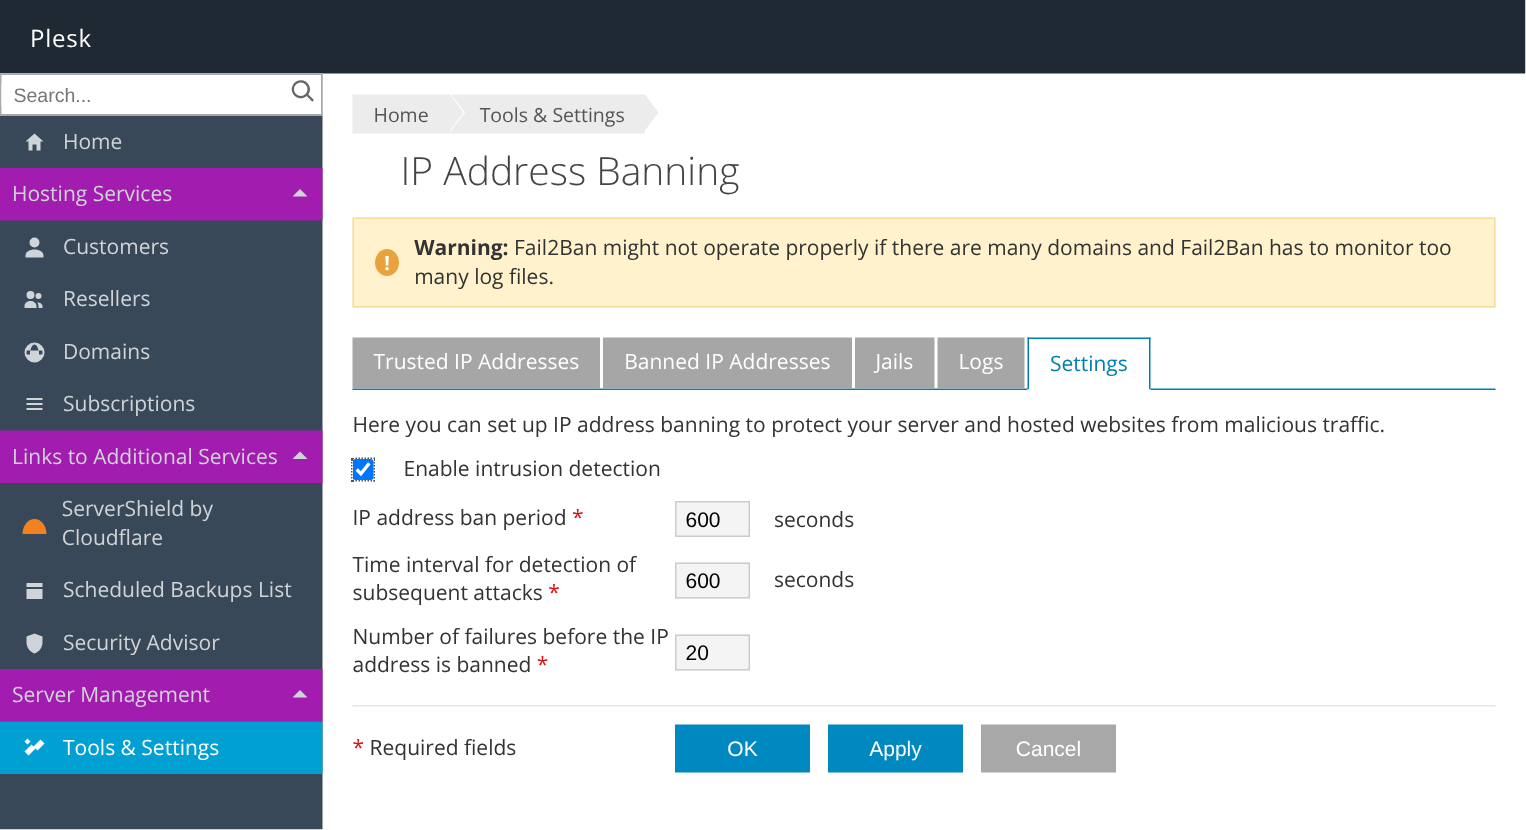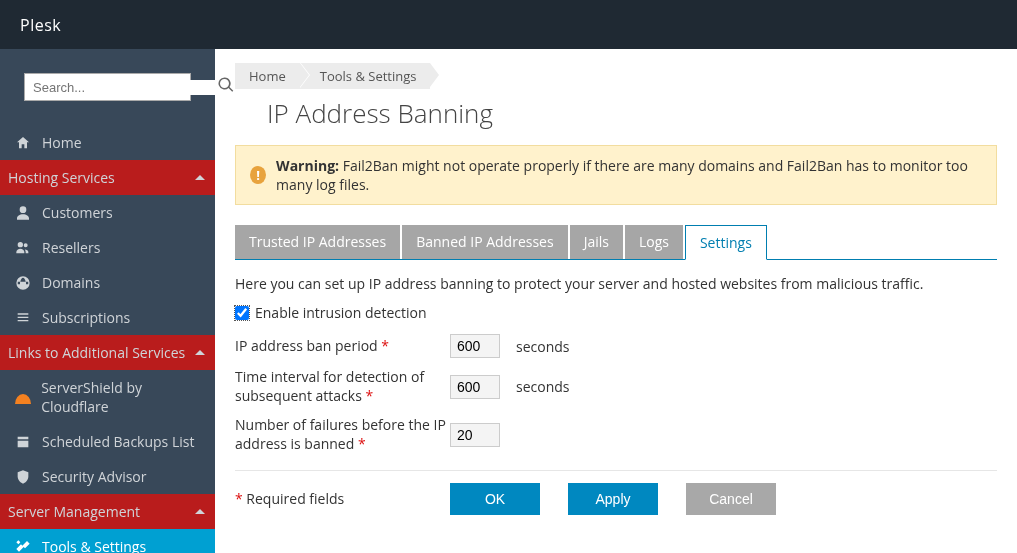--- a/index.html
+++ b/index.html
@@ -25,21 +25,21 @@
   .logo { font-size: 16px; letter-spacing: 0.5px; }
 
   
   .wrap { display: flex; height: calc(100% - 49px); }
   .sidebar { width: 215px; background: #384859; color: #d0d4d8; display: flex; flex-direction: column; }
   .main   { flex: 1; padding: 14px 20px 0 20px; overflow: hidden; }
 
   
   .search-box {
     background: #384859;
-    padding: 24px;
+    padding: 0;
   }
   .search-field {
     display: flex;
     background: #fff;
     border: 1px solid #aaa;
     height: 28px;
     align-items: center;
   }
   .search-field input {
     flex: 1;
@@ -60,21 +60,21 @@
     font-size: 14px;
     cursor: pointer;
   }
   .nav-item .icon { width: 18px; height: 18px; display: flex; align-items: center; justify-content: center; }
   .nav-item .icon svg { width: 16px; height: 16px; fill: #cfd4d8; }
   .nav-item.indent { padding-left: 14px; }
   .nav-item.active { background: #00a0d2; color: #fff; }
   .nav-item.active .icon svg { fill: #fff; }
 
   .nav-section {
-    background: #b91c1c;
+    background: #a21caf;
     padding: 8px 10px 8px 8px;
     font-size: 14px;
     display: flex;
     align-items: flex-end;
     justify-content: space-between;
     cursor: pointer;
   }
   .nav-section .caret svg { width: 10px; height: 10px; fill: #cfd4d8; }
 
   .cloudflare-dot { width: 16px; height: 10px; background: #f48120; border-radius: 50% 50% 0 0 / 100% 100% 0 0; display:block; margin-top:4px; }
@@ -142,36 +142,36 @@
     background: #fff;
     color: #007eb0;
     border: 1px solid #007eb0;
     border-bottom: 1px solid #fff;
     margin-bottom: -1px;
   }
 
   .tab-desc { margin: 14px 0 10px 0; font-size: 14px; color: #333; }
 
   
-  .checkbox-row { display: flex; align-items: center; gap: 6px; margin-bottom: 12px; }
+  .checkbox-row { display: flex; align-items: center; gap: 20px; margin-bottom: 12px; }
   .checkbox-row input { width: 14px; height: 14px; outline: 1px dotted #555; }
   .form-row { display: flex; align-items: center; margin-bottom: 10px; }
   .form-row .label-col { width: 215px; font-size: 14px; line-height: 1.35; }
   .form-row .input-col { display: flex; align-items: center; gap: 16px; }
   .form-row input[type="text"] {
     width: 50px; padding: 3px 6px; font-size: 14px;
     border: 1px solid #ccc; background: #f4f4f4; text-align: left;
   }
   .req { color: #d11; }
 
   hr.sep { border: none; border-top: 1px solid #e6e6e6; margin: 16px 0 12px; }
 
   .footer-row { display: flex; align-items: center; }
   .footer-row .req-note { width: 215px; font-size: 14px; }
-  .btns { display: flex; gap: 28px; }
+  .btns { display: flex; gap: 12px; }
   .btn {
     min-width: 90px;
     padding: 8px 18px;
     font-size: 14px;
     border: none;
     cursor: pointer;
     color: #fff;
     text-align: center;
   }
   .btn-primary { background: #0088c0; }

